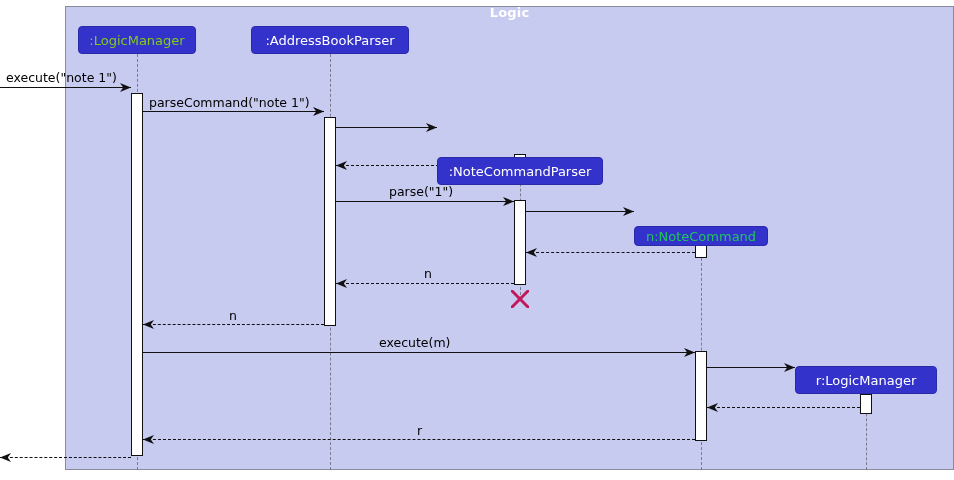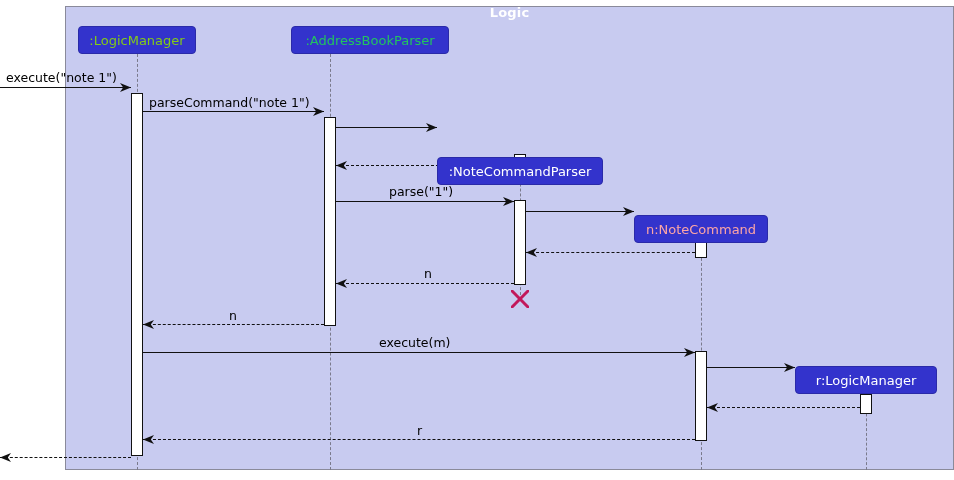--- a/index.html
+++ b/index.html
@@ -209,27 +209,27 @@
       <div class="activation" style="left: 514px; top: 200px; width: 12px; height: 85px; background: rgb(255, 255, 255); border-color: rgb(17, 17, 17);"></div>
       <div class="activation" style="left: 695px; top: 238px; width: 12px; height: 20px; background: rgb(255, 255, 255); border-color: rgb(17, 17, 17);"></div>
       <div class="activation" style="left: 695px; top: 351px; width: 12px; height: 90px; background: rgb(255, 255, 255); border-color: rgb(17, 17, 17);"></div>
       <div class="activation" style="left: 860px; top: 394px; width: 12px; height: 20px; background: rgb(255, 255, 255); border-color: rgb(17, 17, 17);"></div>
     </div>
 
   <div id="participants-layer">
       <div class="participant" style="left: 78px; top: 26px; width: 118px; height: 28px; background: rgb(51, 51, 204); border-color: rgb(42, 42, 168); color: #84cc16;">
         <span>:LogicManager</span>
       </div>
-      <div class="participant" style="left: 251px; top: 26px; width: 158px; height: 28px; background: rgb(51, 51, 204); border-color: rgb(42, 42, 168); color: #22c55e; margin-left: 40px;">
+      <div class="participant" style="left: 251px; top: 26px; width: 158px; height: 28px; background: rgb(51, 51, 204); border-color: rgb(42, 42, 168); color: #ffffff;">
         <span>:AddressBookParser</span>
       </div>
       <div class="participant" style="left: 437px; top: 126px; width: 166px; height: 28px; background: rgb(51, 51, 204); border-color: rgb(42, 42, 168); color: rgb(255, 255, 255); margin-top: 31px;">
         <span>:NoteCommandParser</span>
       </div>
-      <div class="participant" style="left: 634px; top: 215px; width: 134px; height: 28px; background: rgb(51, 51, 204); border-color: rgb(42, 42, 168); color: #fca5a5;">
+      <div class="participant" style="left: 634px; top: 226px; width: 134px; height: 20px; background: rgb(51, 51, 204); border-color: rgb(42, 42, 168); color: #22c55e;">
         <span>n:NoteCommand</span>
       </div>
       <div class="participant" style="left: 795px; top: 366px; width: 142px; height: 28px; background: rgb(51, 51, 204); border-color: rgb(42, 42, 168); color: rgb(255, 255, 255);">
         <span>r:LogicManager</span>
       </div>
     </div>
 
   <div id="destroy-layer">
       <div class="destroy-x" style="left: 511px; top: 290px;">
         <svg width="18" height="18" viewBox="0 0 18 18">

